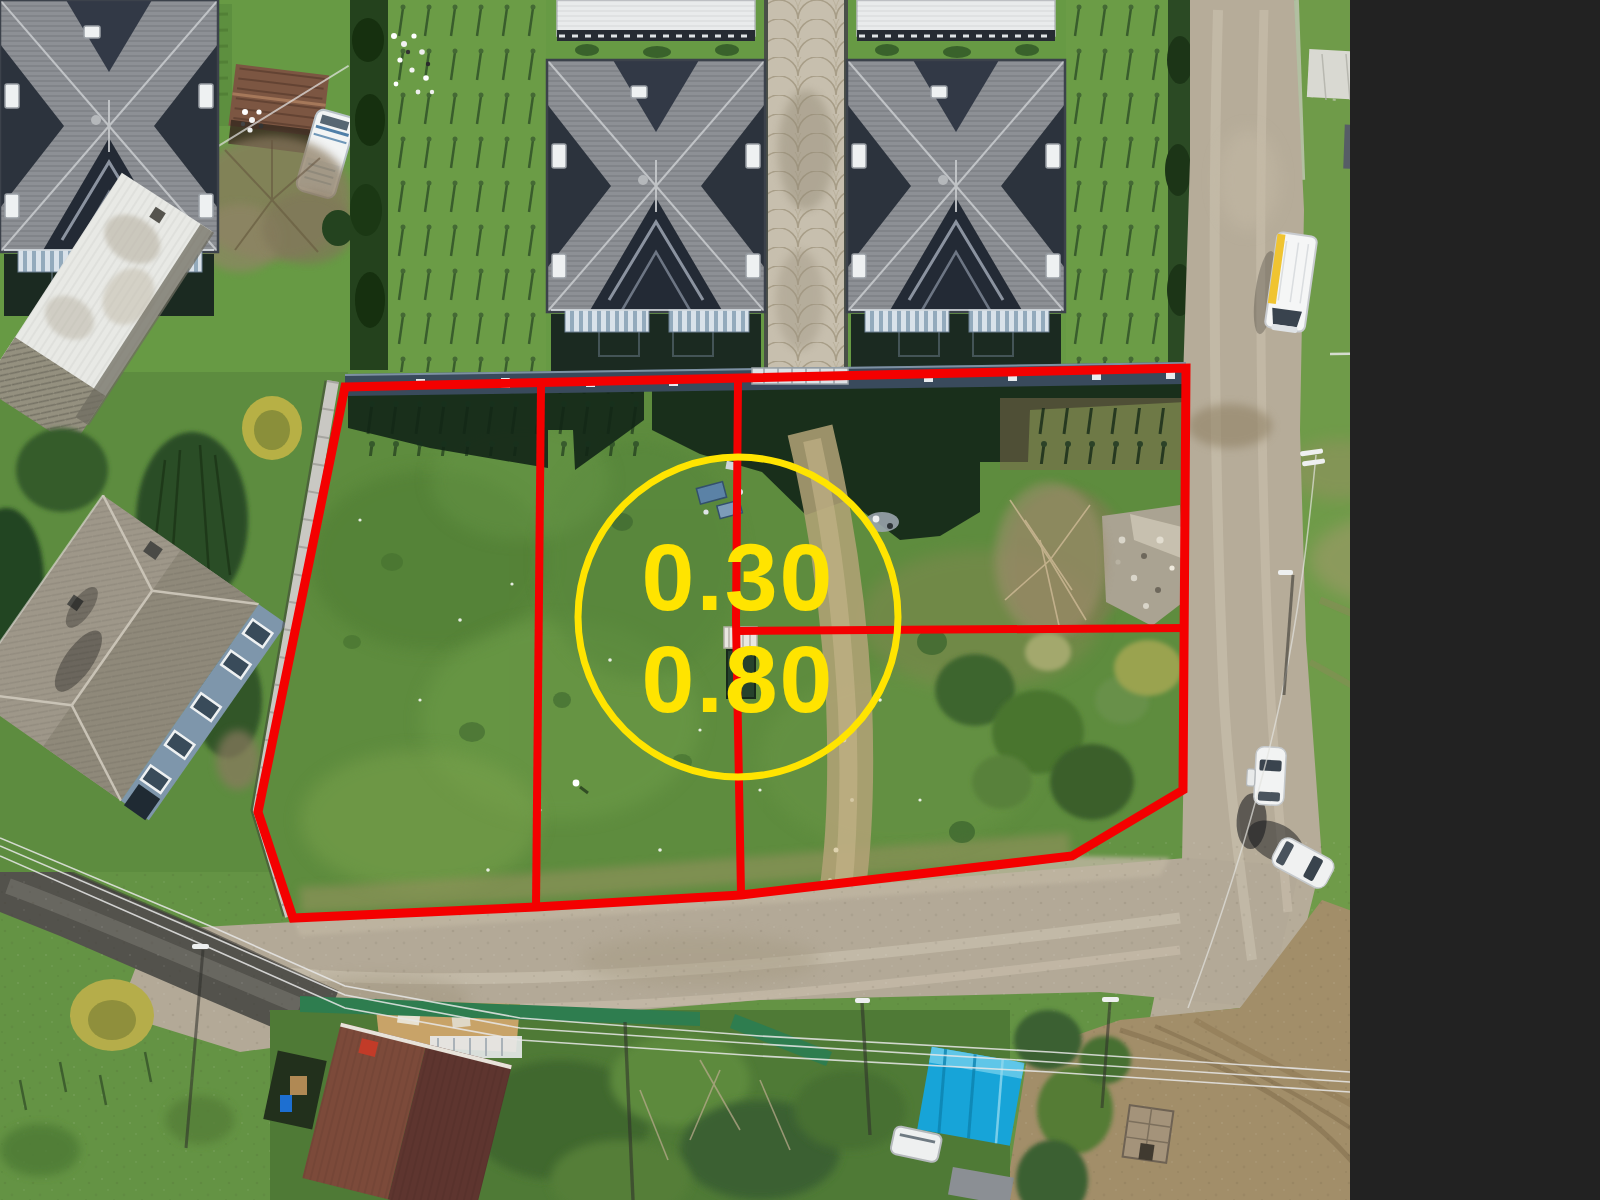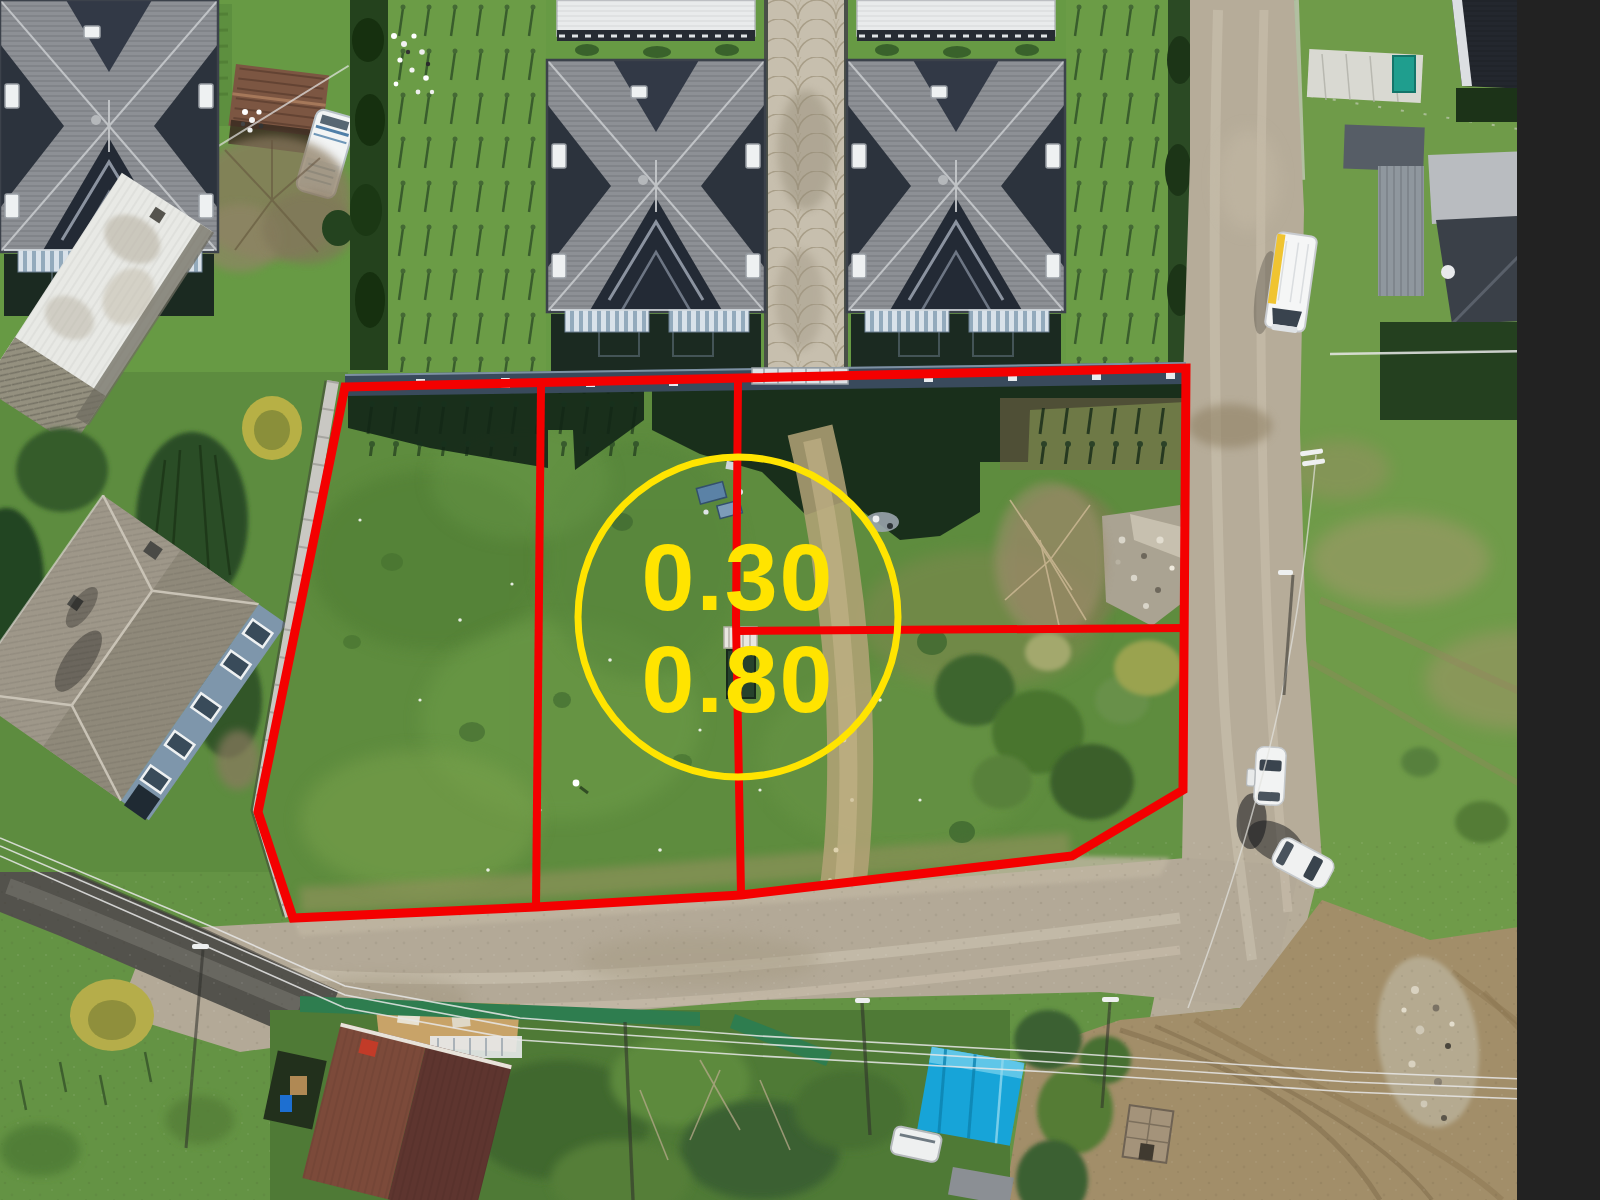--- a/index.html
+++ b/index.html
@@ -1,16 +1,16 @@
 <!DOCTYPE html>
 <html><head>
 <meta charset="utf-8">
 <style>
   html,body{margin:0;padding:0;background:#222;}
-  .stage{position:relative;width:1517px;height:1200px;overflow:hidden;background:#5e8c3f;}
+  .stage{position:relative;width:1350px;height:1200px;overflow:hidden;background:#5e8c3f;}
   svg{display:block;width:1600px;height:1200px;}
   .lbl{font-family:"Liberation Sans", sans-serif;font-weight:bold;letter-spacing:2px;}
 </style>
 </head>
 <body>
 
 <div class="stage">
 <svg viewBox="0 0 1600 1200" xmlns="http://www.w3.org/2000/svg">
   <defs>
     <pattern id="pat-sap" width="26" height="44" patternUnits="userSpaceOnUse">

